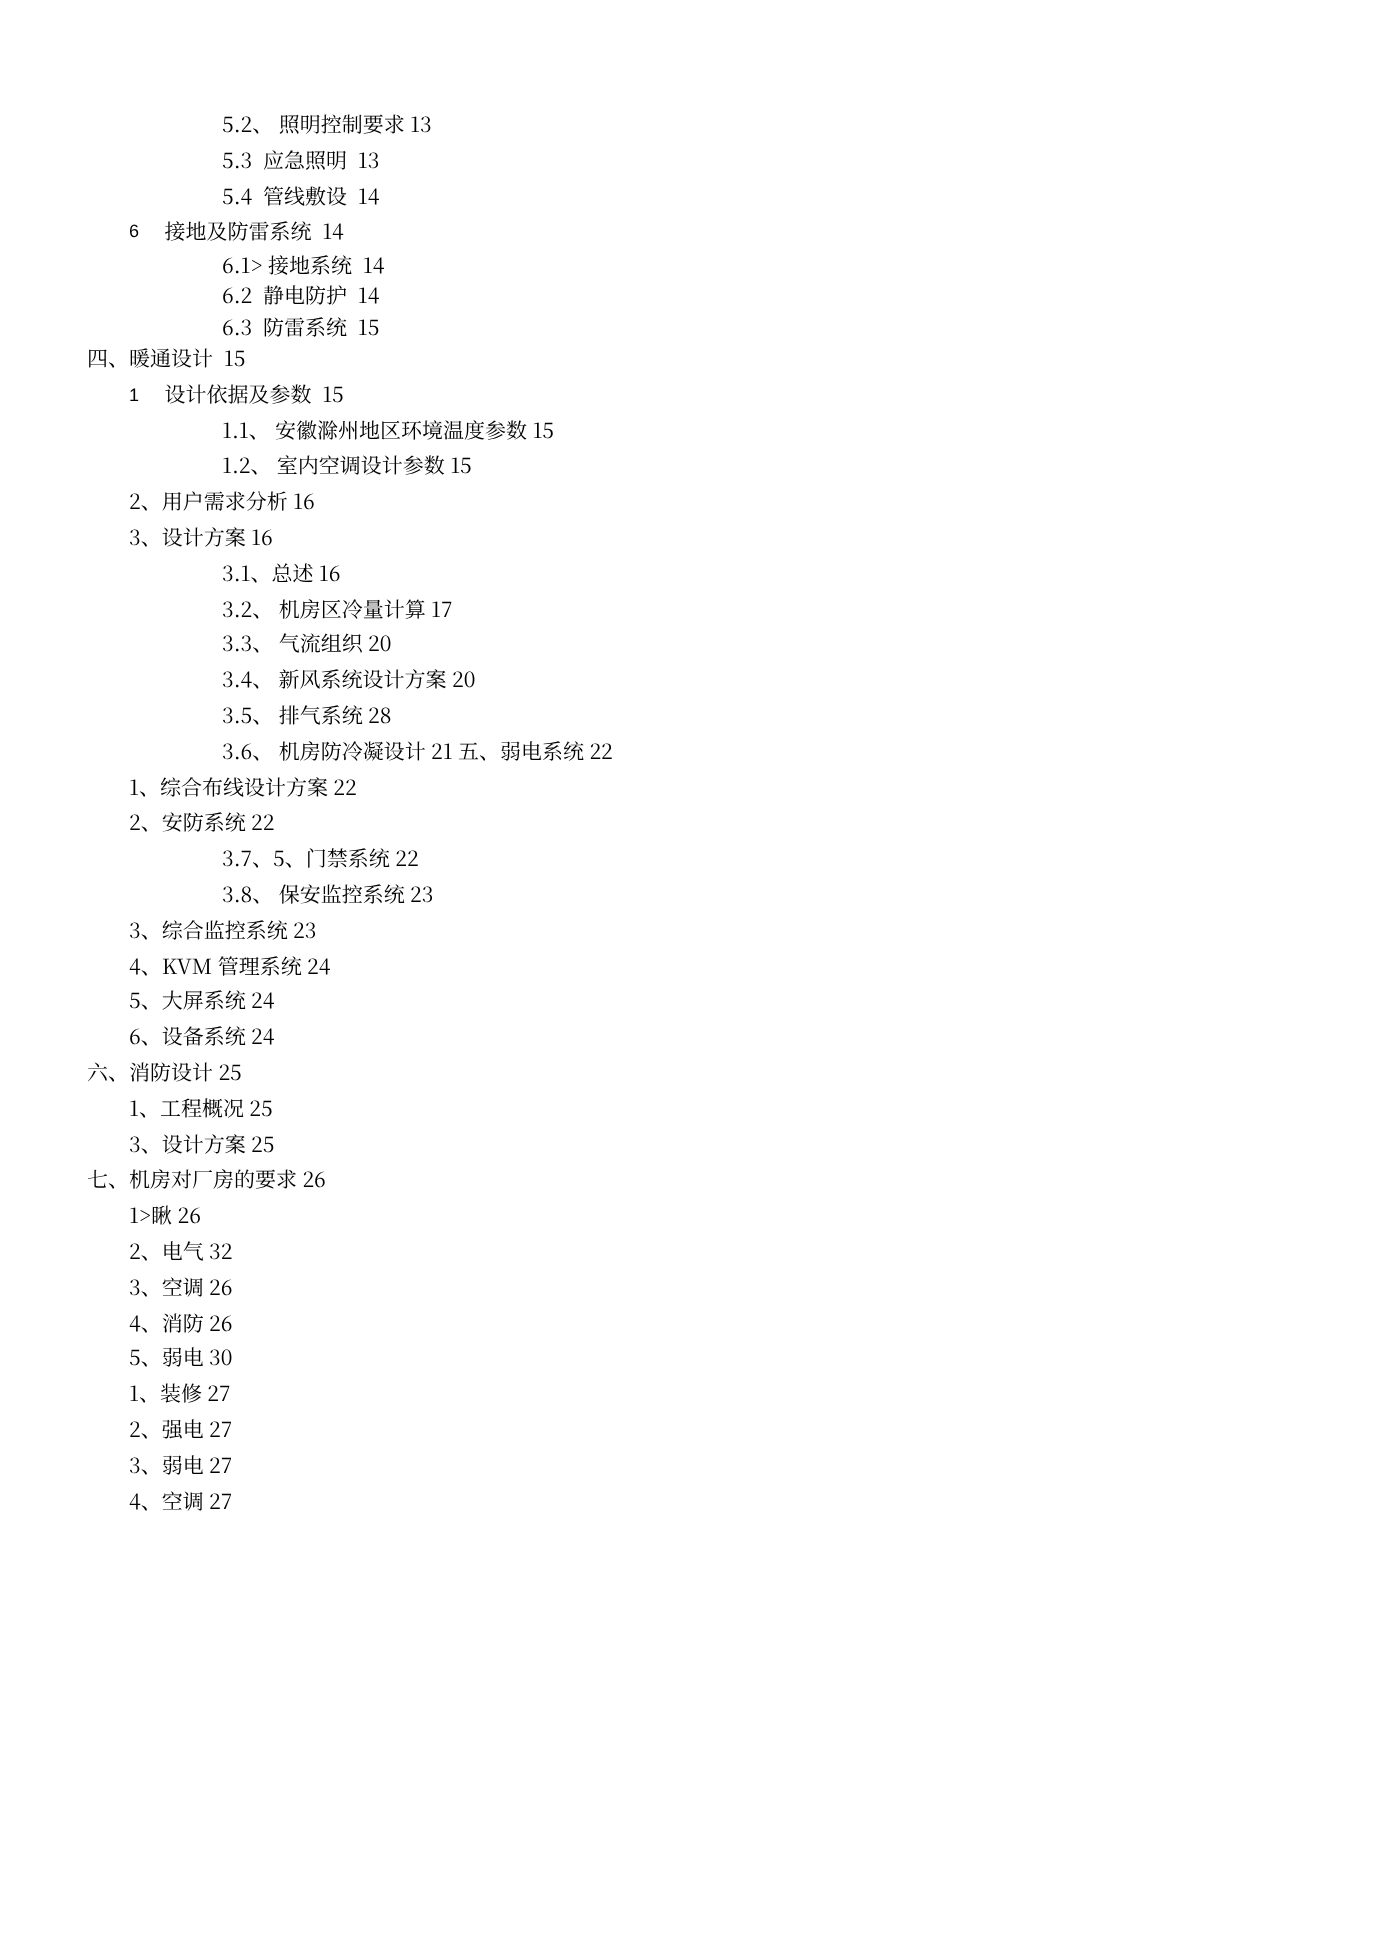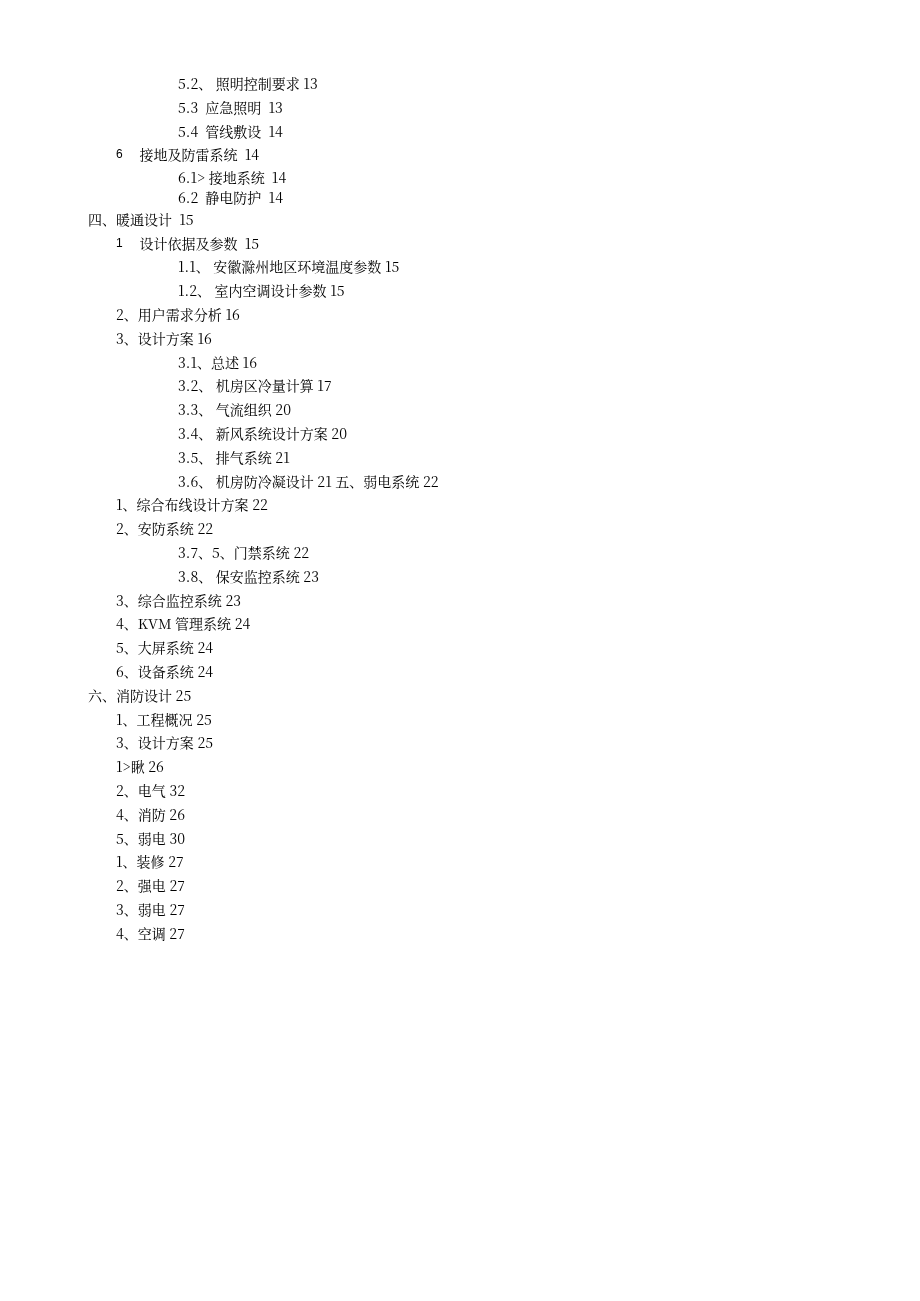--- a/index.html
+++ b/index.html
@@ -8,21 +8,20 @@
     background: #ffffff;
     font-family: "SimSun", "宋体", "Noto Serif CJK SC", serif;
     font-size: 14px;
     color: #000;
     line-height: 1.7;
     width: 920px;
   }
   .page {
     padding: 72px 58px 60px 58px;
     box-sizing: border-box;
-    margin-left: 30px;
   }
   .l3 { margin-left: 90px; }
   .l2 { margin-left: 28px; }
   .l1 { margin-left: 0; }
   .entry { white-space: pre; }
   .floatnum {
     display: inline-block;
     min-width: 14px;
     font-family: "Arial", sans-serif;
     font-size: 12px;
@@ -40,51 +39,54 @@
   <div class="l3 entry">5.2、 照明控制要求 13</div>
   <div class="l3 entry">5.3  应急照明  13</div>
   <div class="l3 entry">5.4  管线敷设  14</div>
 
   <div class="l2">
     <span class="floatnum">6</span>
     <span class="entry">接地及防雷系统  14</span>
   </div>
   <div class="l3 entry tight">6.1&gt; 接地系统  14</div>
   <div class="l3 entry tight">6.2  静电防护  14</div>
+  <div class="l3 entry tight">6.3  防雷系统  15</div>
 
   <div class="l1 entry">四、暖通设计  15</div>
   <div class="l2">
     <span class="floatnum">1</span>
     <span class="entry">设计依据及参数  15</span>
   </div>
   <div class="l3 entry">1.1、 安徽滁州地区环境温度参数 15</div>
   <div class="l3 entry">1.2、 室内空调设计参数 15</div>
   <div class="l2 entry">2、用户需求分析 16</div>
   <div class="l2 entry">3、设计方案 16</div>
   <div class="l3 entry">3.1、总述 16</div>
   <div class="l3 entry">3.2、 机房区冷量计算 17</div>
   <div class="l3 entry">3.3、 气流组织 20</div>
   <div class="l3 entry">3.4、 新风系统设计方案 20</div>
-  <div class="l3 entry">3.5、 排气系统 21</div>
+  <div class="l3 entry">3.5、 排气系统 28</div>
   <div class="l3 entry">3.6、 机房防冷凝设计 21 五、弱电系统 22</div>
   <div class="l2 entry">1、综合布线设计方案 22</div>
   <div class="l2 entry">2、安防系统 22</div>
   <div class="l3 entry">3.7、5、门禁系统 22</div>
   <div class="l3 entry">3.8、 保安监控系统 23</div>
   <div class="l2 entry">3、综合监控系统 23</div>
   <div class="l2 entry">4、KVM 管理系统 24</div>
   <div class="l2 entry">5、大屏系统 24</div>
   <div class="l2 entry">6、设备系统 24</div>
 
   <div class="l1 entry">六、消防设计 25</div>
   <div class="l2 entry">1、工程概况 25</div>
   <div class="l2 entry">3、设计方案 25</div>
 
+  <div class="l1 entry">七、机房对厂房的要求 26</div>
   <div class="l2 entry">1&gt;瞅 26</div>
   <div class="l2 entry">2、电气 32</div>
+  <div class="l2 entry">3、空调 26</div>
   <div class="l2 entry">4、消防 26</div>
   <div class="l2 entry">5、弱电 30</div>
 
   <div class="l2 entry">1、装修 27</div>
   <div class="l2 entry">2、强电 27</div>
   <div class="l2 entry">3、弱电 27</div>
   <div class="l2 entry">4、空调 27</div>
 
 </div>
 

